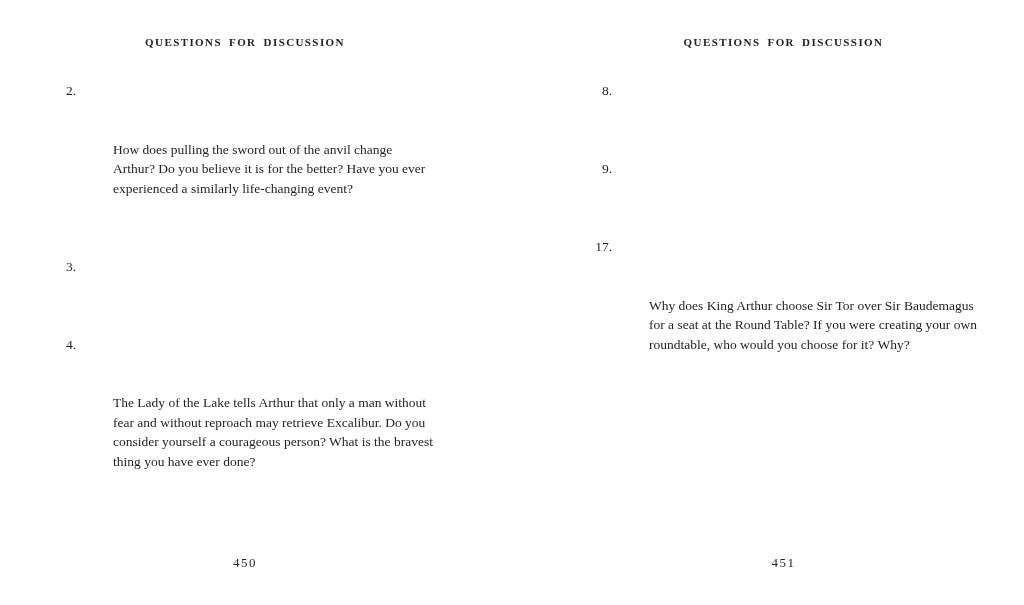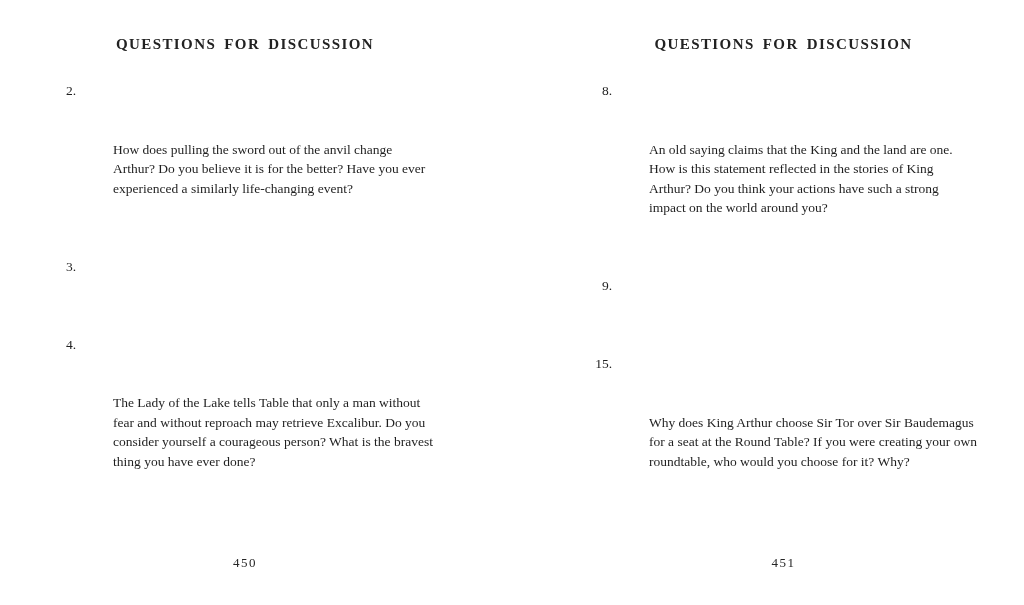--- a/index.html
+++ b/index.html
@@ -32,21 +32,21 @@
   }
   .page-left  .content { left: 89px;  width: 312px; }
   .page-right .content { left: 113px; width: 317px; }
 
   .running-head {
     position: absolute;
     top: 36px;
     left: 0;
     right: 0;
     text-align: center;
-    font-size: 15px;
+    font-size: 11px;
     font-weight: bold;
     letter-spacing: 1.4px;
     word-spacing: 3px;
     color: #222222;
     white-space: nowrap;
   }
 
   .questions {
     position: absolute;
     top: 81px;
@@ -98,50 +98,46 @@
 Arthur? Do you believe it is for the better? Have you ever
 experienced a similarly life-changing event?</span>
       </div>
 
       <div class="question">
         <span class="qnum">3.</span>
       </div>
 
       <div class="question">
         <span class="qnum">4.</span>
-        <span class="qtext">The Lady of the Lake tells Table that only a man without
+        <span class="qtext">The Lady of the Lake tells Arthur that only a man without
 fear and without reproach may retrieve Excalibur. Do you
 consider yourself a courageous person? What is the bravest
 thing you have ever done?</span>
       </div>
 
     </div>
     <div class="folio">450</div>
   </div>
 </div>
 
 <div class="page page-right">
   <div class="content">
     <div class="running-head">QUESTIONS FOR DISCUSSION</div>
     <div class="questions">
 
       <div class="question">
         <span class="qnum">8.</span>
-        <span class="qtext">An old saying claims that the King and the land are one.
-How is this statement reflected in the stories of King
-Arthur? Do you think your actions have such a strong
-impact on the world around you?</span>
       </div>
 
       <div class="question">
         <span class="qnum">9.</span>
       </div>
 
       <div class="question">
-        <span class="qnum">15.</span>
+        <span class="qnum">17.</span>
         <span class="qtext">Why does King Arthur choose Sir Tor over Sir Baudemagus
 for a seat at the Round Table? If you were creating your own
 roundtable, who would you choose for it? Why?</span>
       </div>
 
     </div>
     <div class="folio">451</div>
   </div>
 </div>
 

